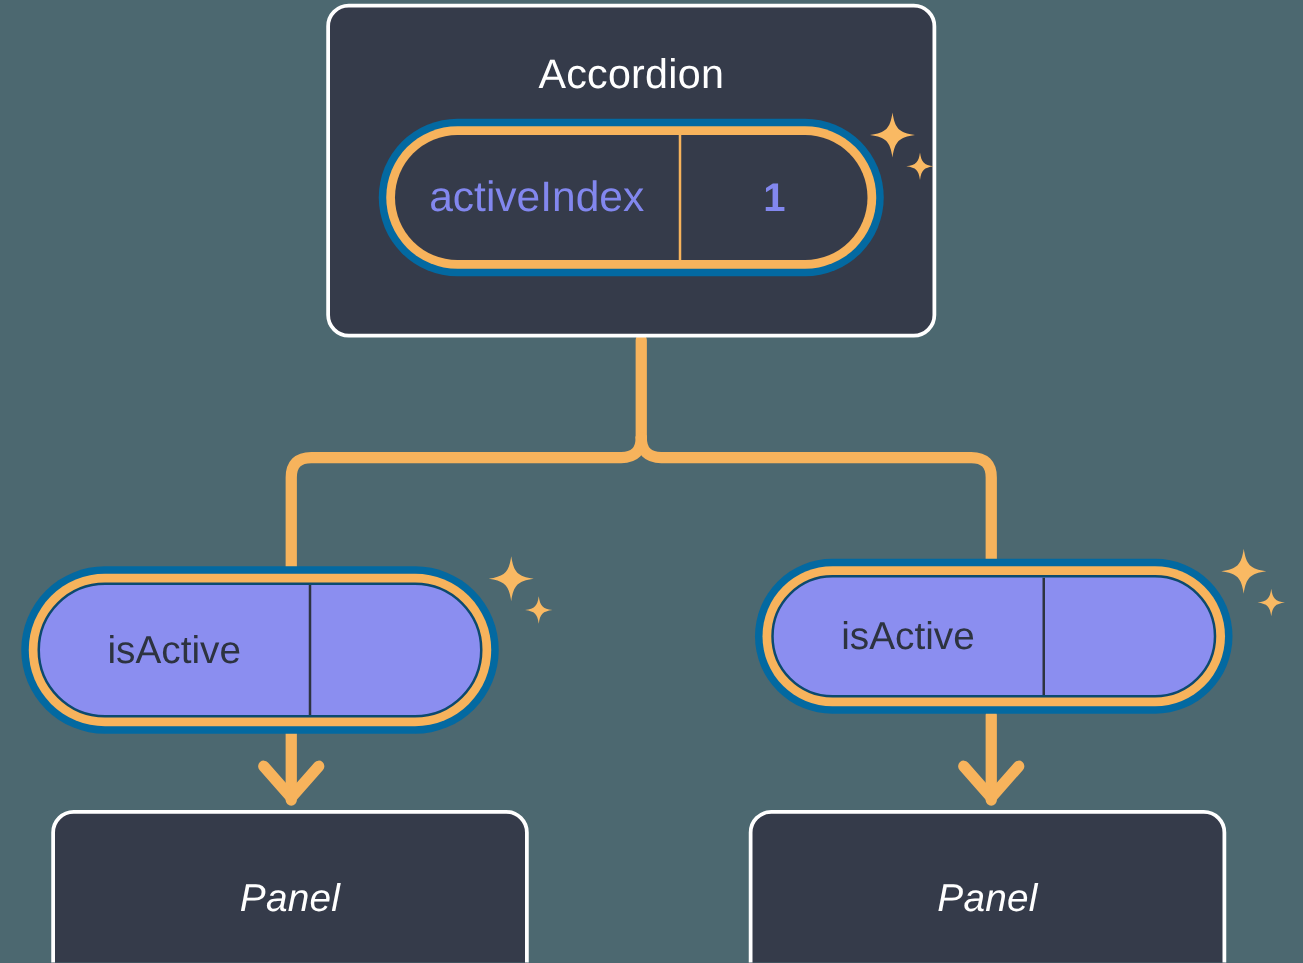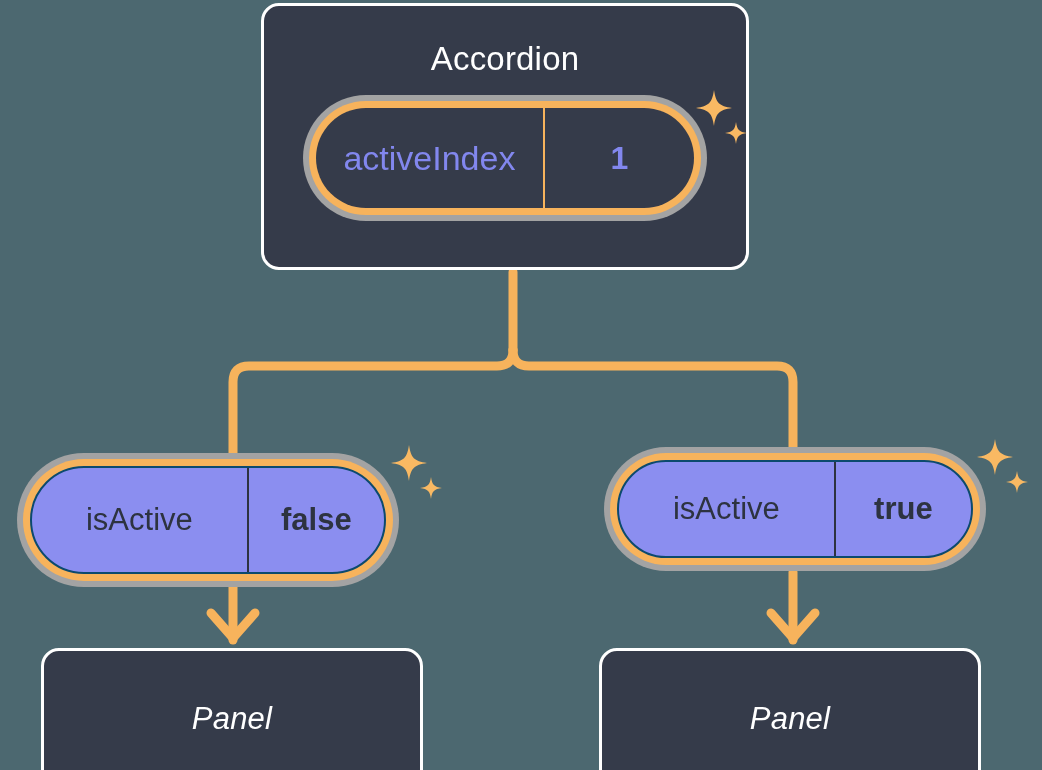--- a/index.html
+++ b/index.html
@@ -66,21 +66,21 @@
     padding-bottom: 2px;
   }
   #panel-left  { left: 41px;  top: 648px; }
   #panel-right { left: 599px; top: 648px; }
   .panel-card .comp-title { font-size: 31px; font-style: italic; }
 
   
   .pill-outer {
     position: absolute;
     box-sizing: border-box;
-    background: #a3a3a3;            
+    background: #0369a1;            
     border-radius: 999px;
     padding: 6px;
     text-align: center;
   }
   .pill-mid {
     box-sizing: border-box;
     width: 100%;
     height: 100%;
     background: #f7b35c;            
     border-radius: 999px;
@@ -190,41 +190,39 @@
     <svg width="56" height="62" viewBox="0 0 56 62">
       <path d="M20,2 C22,15 25,18 38,20 C25,22 22,25 20,38 C18,25 15,22 2,20 C15,18 18,15 20,2 Z" fill="#f9b963"></path>
       <path d="M42,34 C43.2,42 45,43.8 53,45 C45,46.2 43.2,48 42,56 C40.8,48 39,46.2 31,45 C39,43.8 40.8,42 42,34 Z" fill="#f9b963"></path>
     </svg>
   </div>
 
   <div class="pill-outer pill-purple" id="pill-left">
     <div class="pill-mid">
       <div class="pill-inner">
         <div class="pill-key">isActive</div>
-        <div class="pill-val">false</div>
       </div>
     </div>
   </div>
 
   <div class="sparkle-group" style="left:389px; top:443px;">
     <svg width="56" height="62" viewBox="0 0 56 62">
       <path d="M20,2 C22,15 25,18 38,20 C25,22 22,25 20,38 C18,25 15,22 2,20 C15,18 18,15 20,2 Z" fill="#f9b963"></path>
       <path d="M42,34 C43.2,42 45,43.8 53,45 C45,46.2 43.2,48 42,56 C40.8,48 39,46.2 31,45 C39,43.8 40.8,42 42,34 Z" fill="#f9b963"></path>
     </svg>
   </div>
 
   <div class="comp-card panel-card" id="panel-left">
     <div class="comp-title">Panel</div>
   </div>
 
   <div class="pill-outer pill-purple" id="pill-right">
     <div class="pill-mid">
       <div class="pill-inner">
         <div class="pill-key">isActive</div>
-        <div class="pill-val">true</div>
       </div>
     </div>
   </div>
 
   <div class="sparkle-group" style="left:975px; top:437px;">
     <svg width="56" height="62" viewBox="0 0 56 62">
       <path d="M20,2 C22,15 25,18 38,20 C25,22 22,25 20,38 C18,25 15,22 2,20 C15,18 18,15 20,2 Z" fill="#f9b963"></path>
       <path d="M42,34 C43.2,42 45,43.8 53,45 C45,46.2 43.2,48 42,56 C40.8,48 39,46.2 31,45 C39,43.8 40.8,42 42,34 Z" fill="#f9b963"></path>
     </svg>
   </div>

